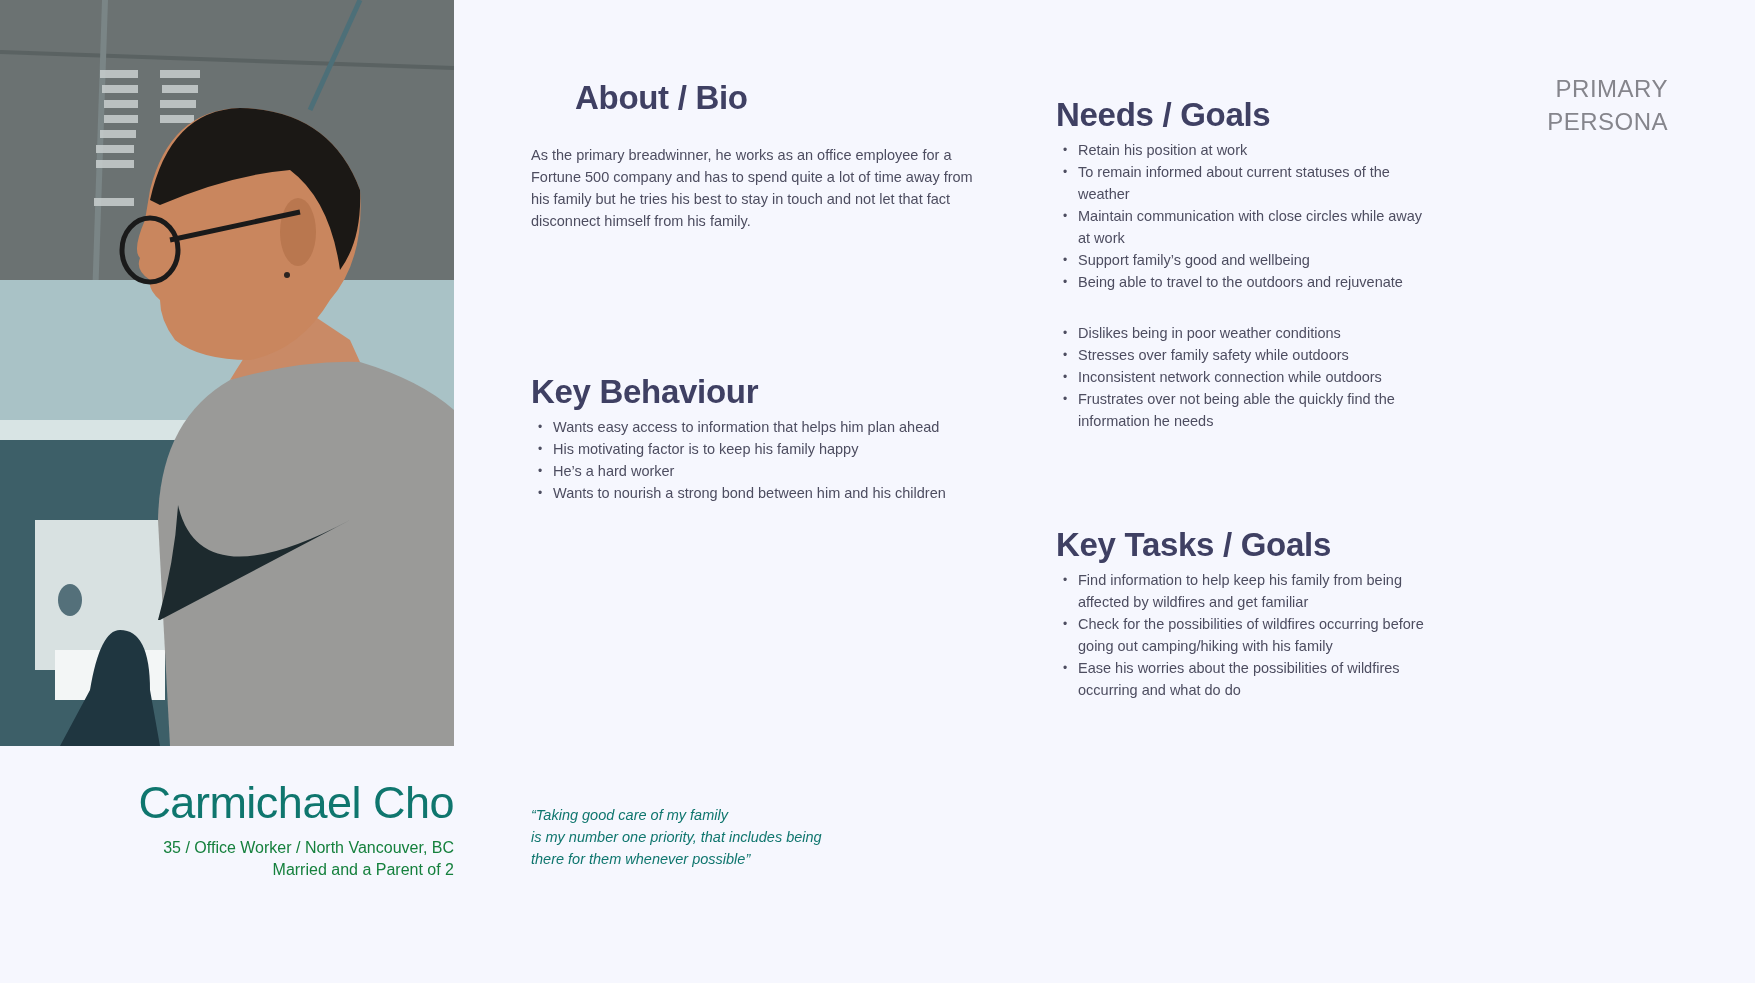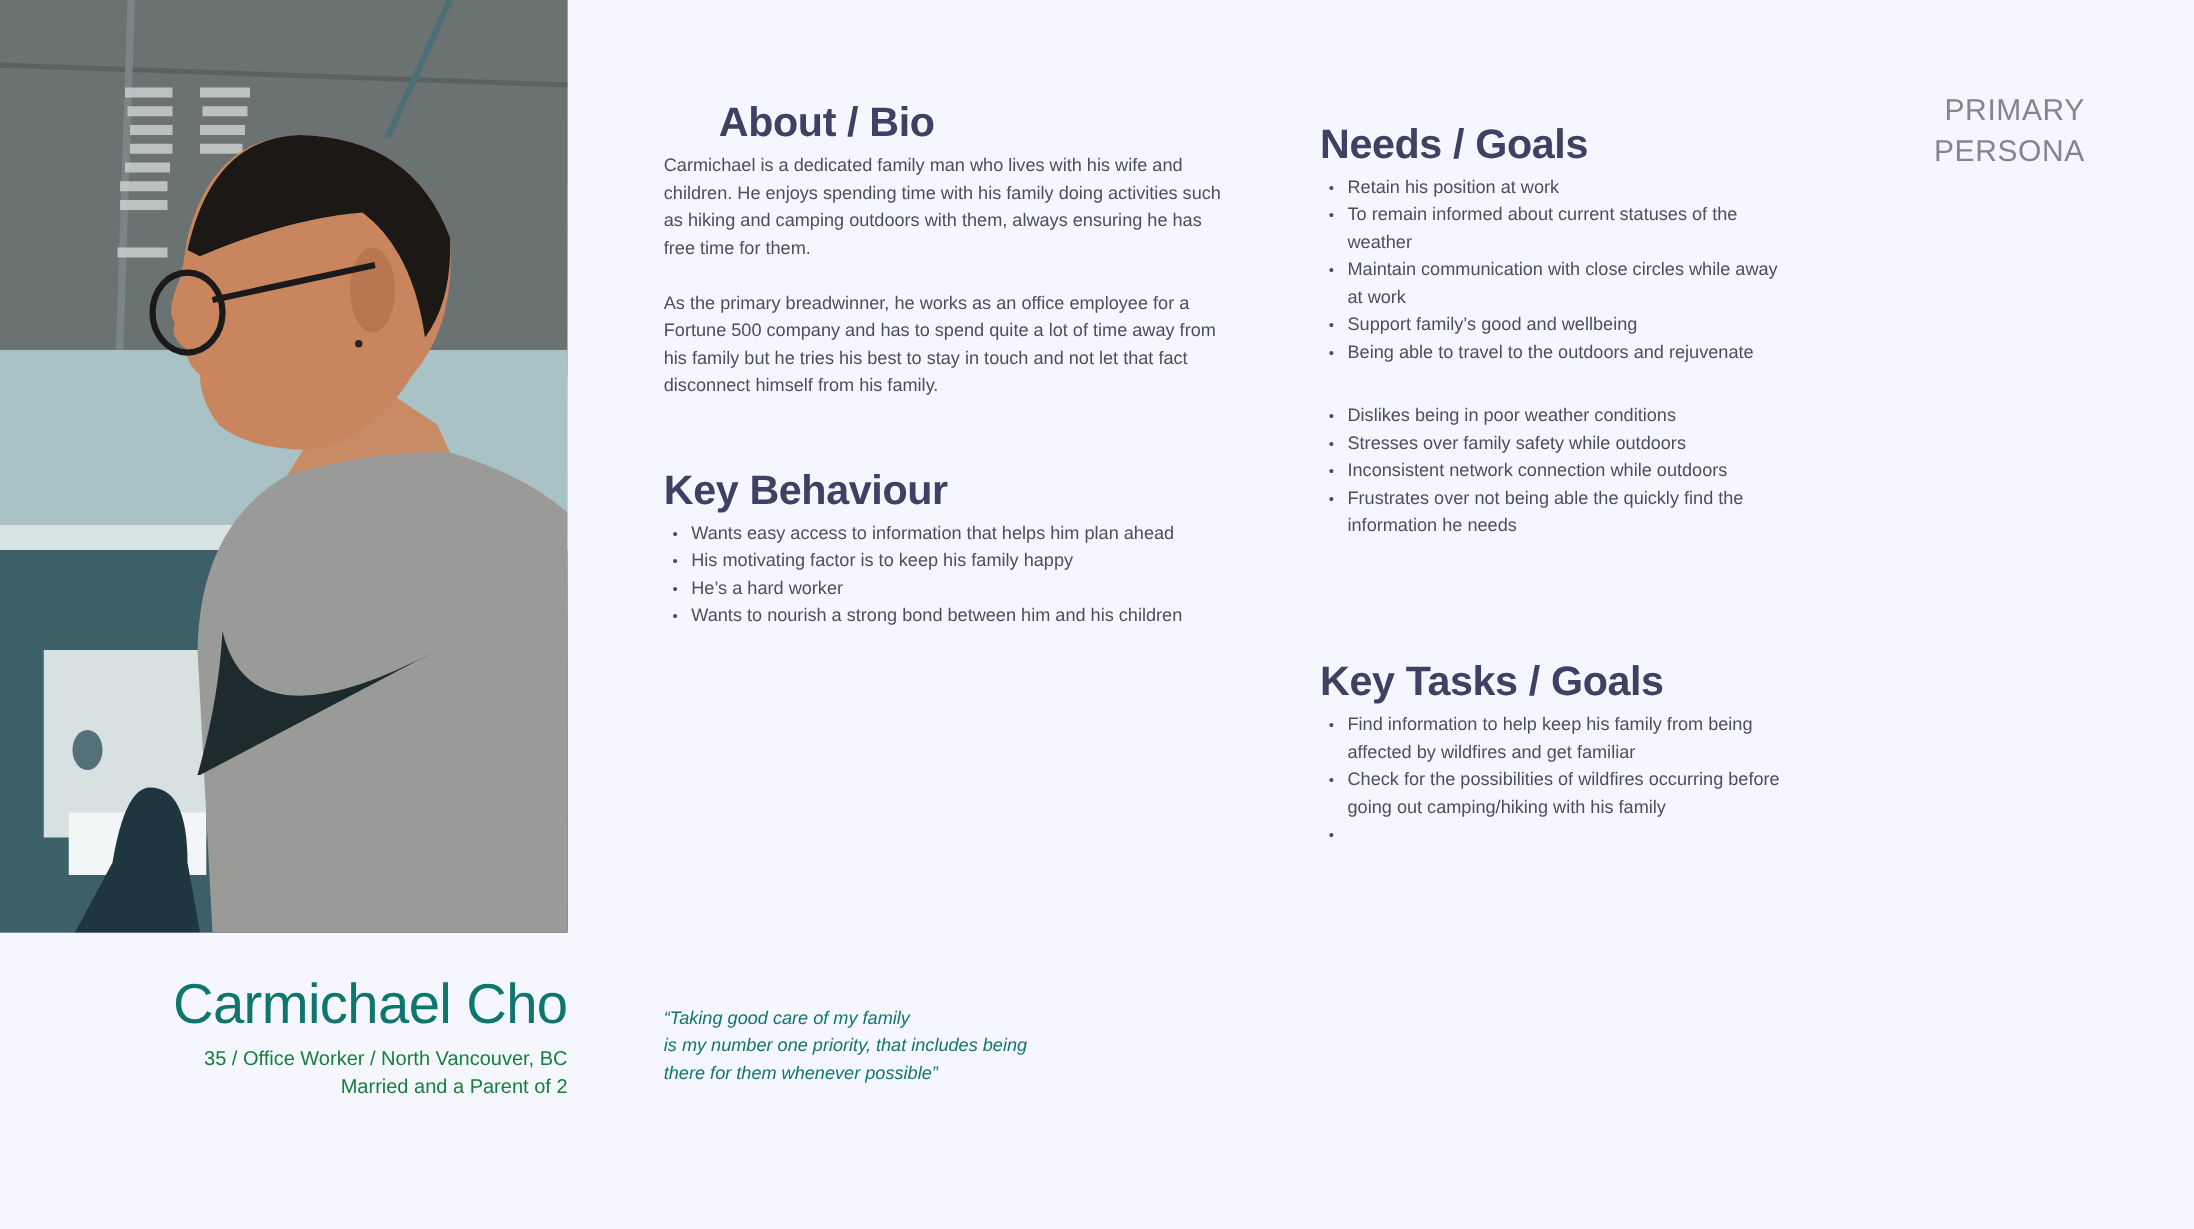--- a/index.html
+++ b/index.html
@@ -185,21 +185,20 @@
 </div>
 
 <div class="quote">
   <div>“Taking good care of my family</div>
   <div>is my number one priority, that includes being</div>
   <div>there for them whenever possible”</div>
 </div>
 
 <div class="section" id="sec-bio">
   <h2>About / Bio</h2>
-  <p>Carmichael is a dedicated family man who lives with his wife and children. He enjoys spending time with his family doing activities such as hiking and camping outdoors with them, always ensuring he has free time for them.</p>
   <div class="para-gap"></div>
   <p>As the primary breadwinner, he works as an office employee for a Fortune 500 company and has to spend quite a lot of time away from his family but he tries his best to stay in touch and not let that fact disconnect himself from his family.</p>
 </div>
 
 <div class="section" id="sec-behaviour">
   <h2>Key Behaviour</h2>
   <ul>
     <li><span class="bullet">•</span><span>Wants easy access to information that helps him plan ahead</span></li>
     <li><span class="bullet">•</span><span>His motivating factor is to keep his family happy</span></li>
     <li><span class="bullet">•</span><span>He’s a hard worker</span></li>
@@ -225,15 +224,15 @@
     <li><span class="bullet">•</span><span>Inconsistent network connection while outdoors</span></li>
     <li><span class="bullet">•</span><span>Frustrates over not being able the quickly find the information he needs</span></li>
   </ul>
 </div>
 
 <div class="section" id="sec-tasks">
   <h2>Key Tasks / Goals</h2>
   <ul>
     <li><span class="bullet">•</span><span>Find information to help keep his family from being affected by wildfires and get familiar</span></li>
     <li><span class="bullet">•</span><span>Check for the possibilities of wildfires occurring before going out camping/hiking with his family</span></li>
-    <li><span class="bullet">•</span></li>
+    <li><span class="bullet">•</span><span>Ease his worries about the possibilities of wildfires occurring and what do do</span></li>
   </ul>
 </div>
 
 </body></html>

